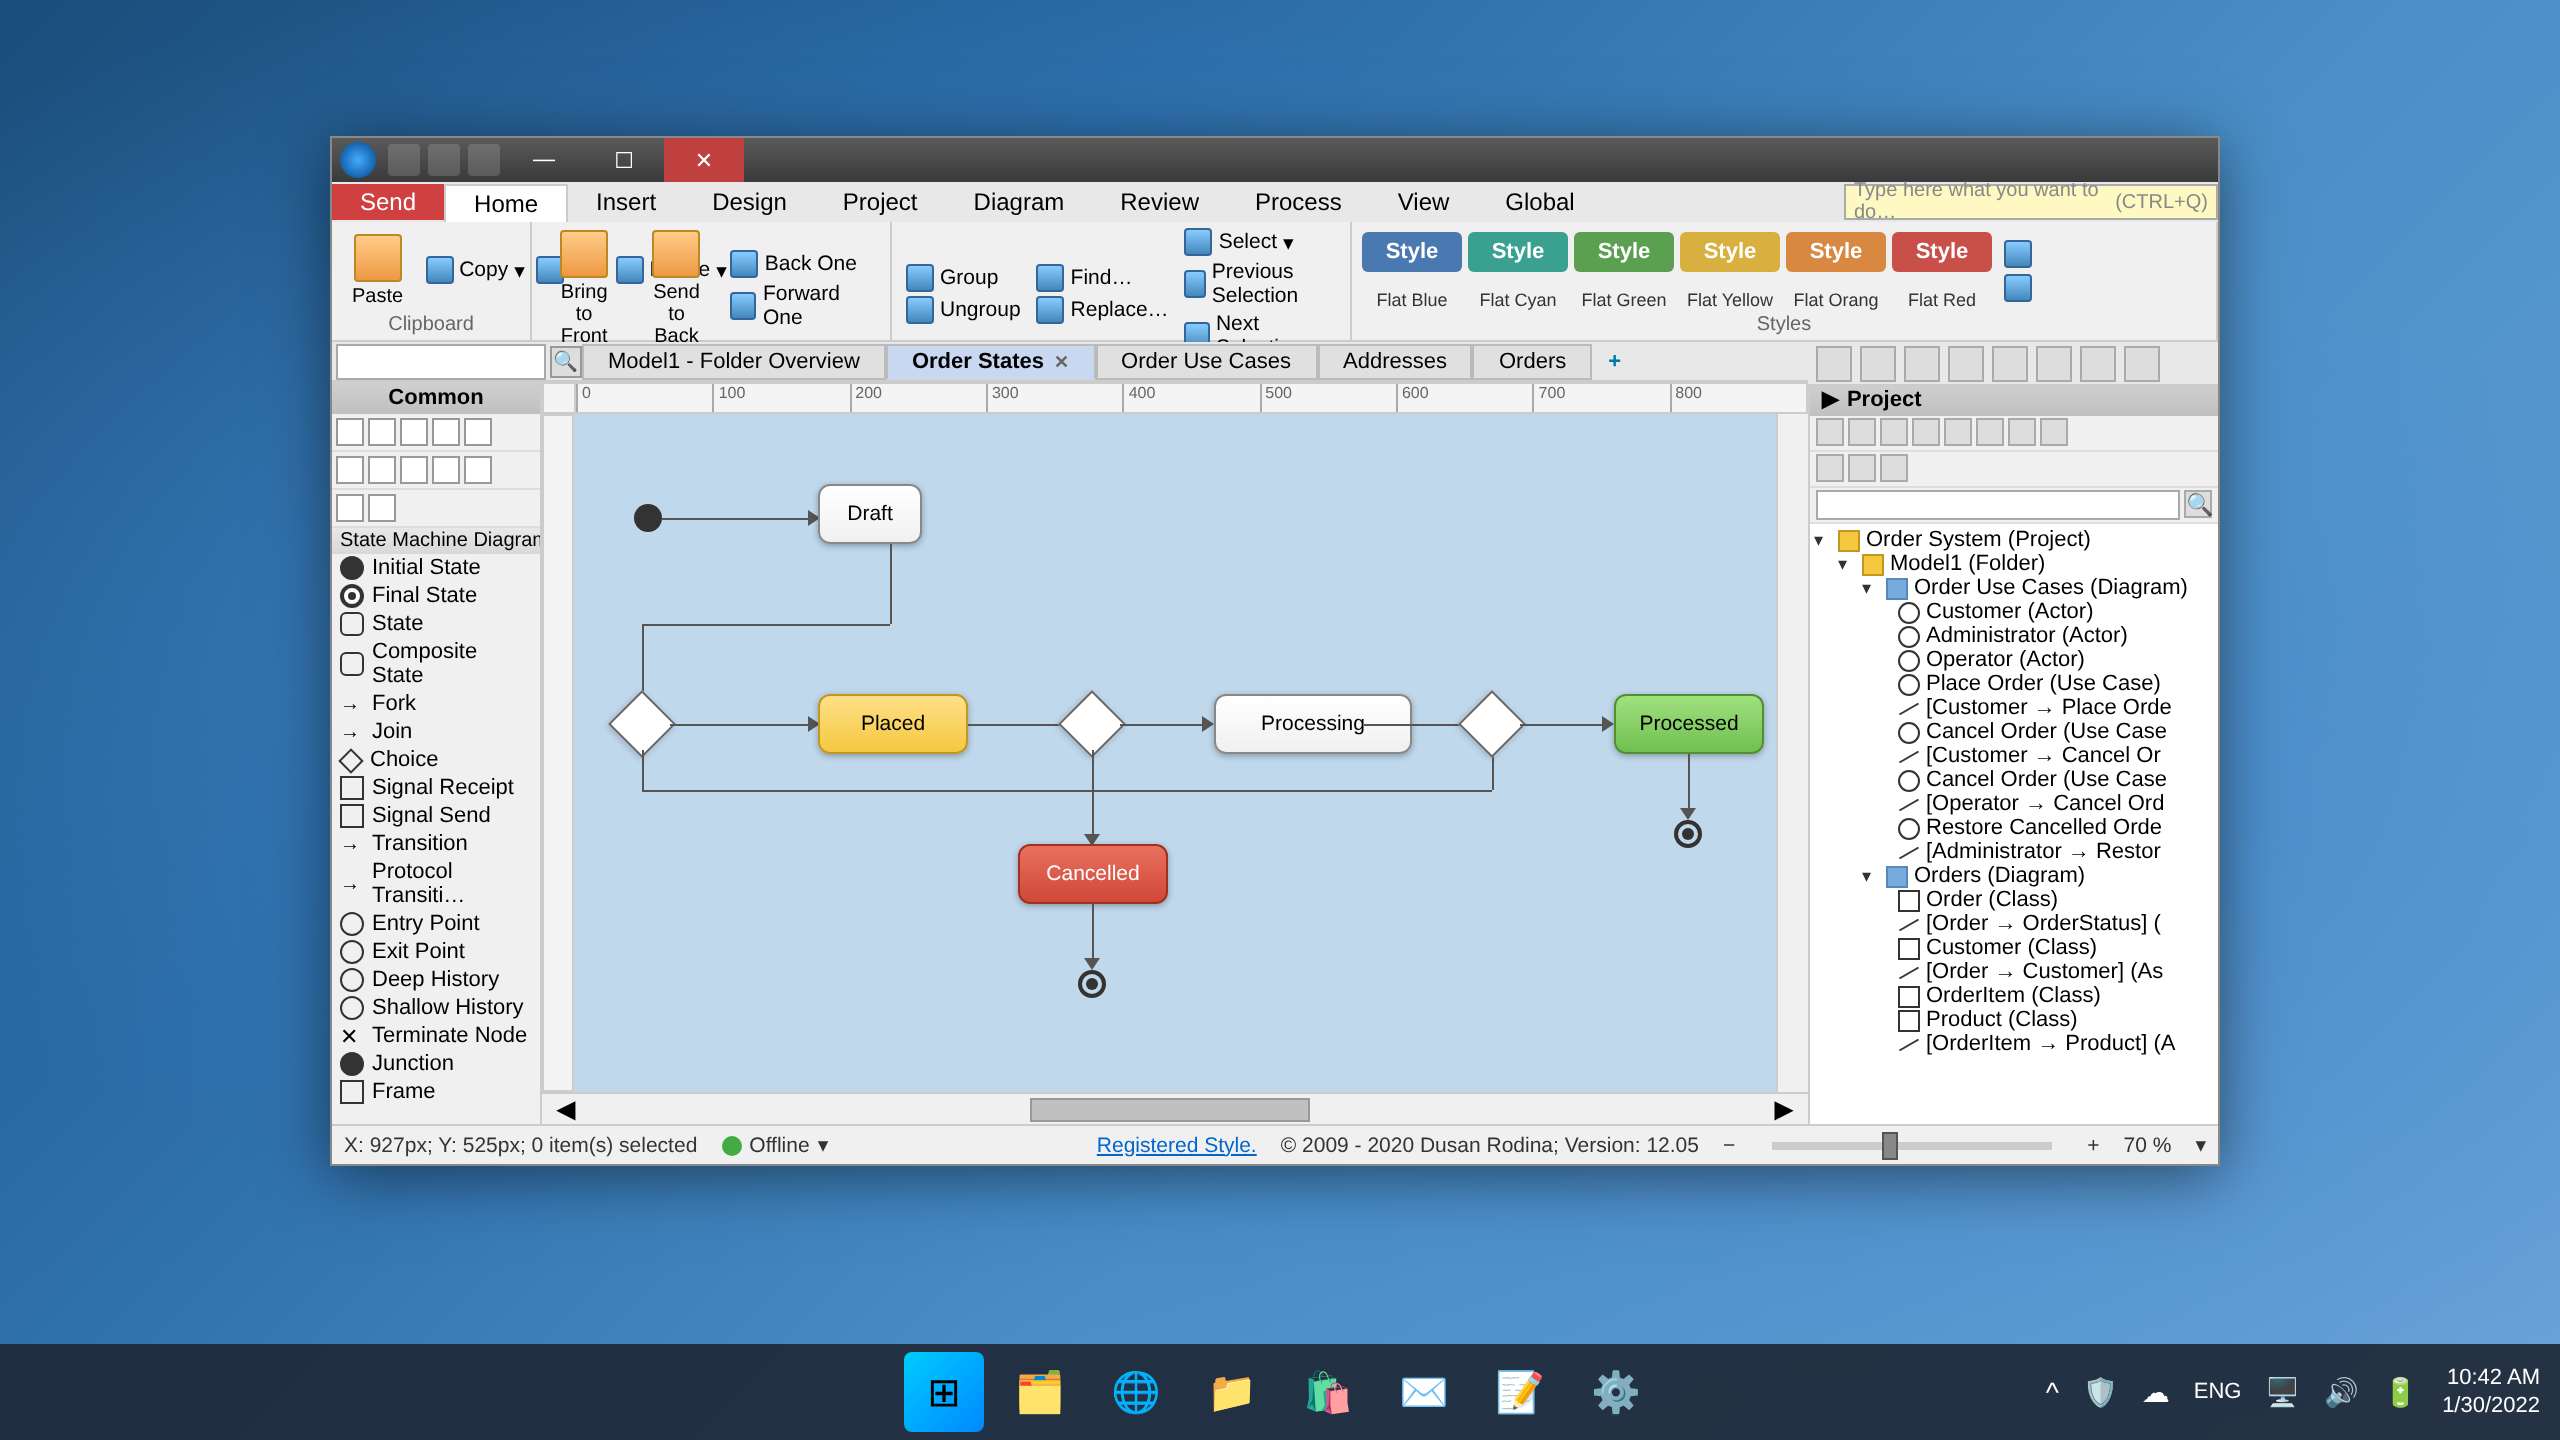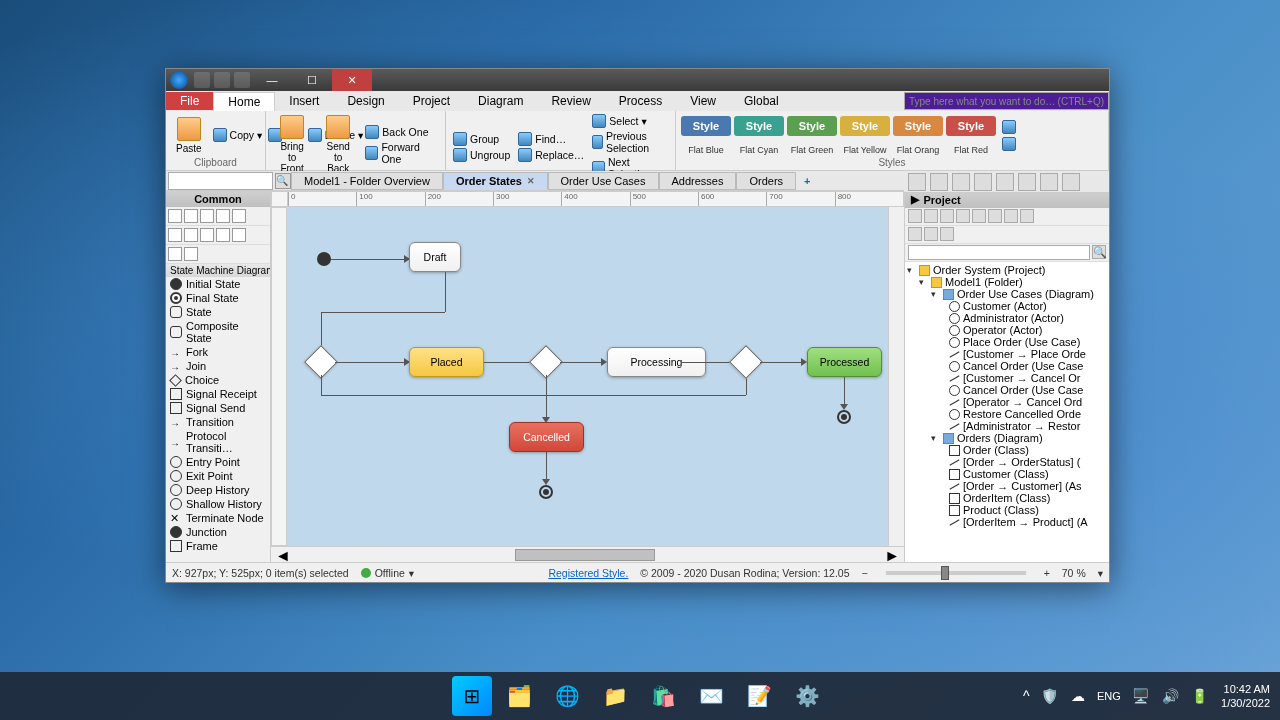--- a/index.html
+++ b/index.html
@@ -13,21 +13,21 @@
 .qat-btn { width: 16px; height: 16px; margin: 0 2px; background: rgba(255,255,255,0.15); border-radius: 2px; }
 .title-text { flex: 1; text-align: center; font-size: 11px; }
 .win-controls { display: flex; }
 .win-btn { width: 40px; height: 22px; display: flex; align-items: center; justify-content: center; color: #fff; font-size: 11px; }
 .win-btn.close { background: #c04040; }
 
 .menubar { height: 20px; background: #e8e8e8; display: flex; align-items: center; font-size: 12px; }
 .menu-item { padding: 2px 14px; cursor: default; }
 .menu-item.file { background: #d04040; color: #fff; }
 .menu-item.active { background: #fff; border: 1px solid #ccc; border-bottom: none; }
-.omnibox { margin-left: auto; width: 205px; height: 18px; background: #4c1d95; border: 1px solid #aaa; padding: 0 4px; display: flex; align-items: center; font-size: 10px; color: #888; }
+.omnibox { margin-left: auto; width: 187px; height: 18px; background: #fef9c3; border: 1px solid #aaa; padding: 0 4px; display: flex; align-items: center; font-size: 10px; color: #888; }
 .omnibox-short { color: #888; margin-left: auto; }
 
 .ribbon { height: 60px; background: #f0f0f0; border-bottom: 1px solid #ccc; display: flex; font-size: 11px; }
 .ribbon-group { border-right: 1px solid #ccc; padding: 2px 4px; display: flex; flex-direction: column; }
 .ribbon-group-label { font-size: 10px; text-align: center; color: #666; margin-top: auto; }
 .ribbon-row { display: flex; align-items: center; gap: 2px; }
 .ribbon-big { display: flex; flex-direction: column; align-items: center; justify-content: center; padding: 2px 6px; font-size: 10px; }
 .ribbon-icon-lg { width: 24px; height: 24px; background: linear-gradient(#fc8, #e94); border: 1px solid #b82; border-radius: 2px; margin-bottom: 2px; }
 .ribbon-small { display: flex; align-items: center; gap: 3px; padding: 1px 3px; font-size: 10.5px; }
 .ribbon-icon-sm { width: 14px; height: 14px; background: linear-gradient(#8cf, #48b); border: 1px solid #369; border-radius: 2px; }
@@ -129,21 +129,21 @@
     <div class="qat-btn"></div>
     <div class="qat-btn"></div>
     <div class="win-controls">
       <div class="win-btn">—</div>
       <div class="win-btn">☐</div>
       <div class="win-btn close">✕</div>
     </div>
   </div>
 
   <div class="menubar">
-    <div class="menu-item file">File</div>
+    <div class="menu-item file">Send</div>
     <div class="menu-item active">Home</div>
     <div class="menu-item">Insert</div>
     <div class="menu-item">Design</div>
     <div class="menu-item">Project</div>
     <div class="menu-item">Diagram</div>
     <div class="menu-item">Review</div>
     <div class="menu-item">Process</div>
     <div class="menu-item">View</div>
     <div class="menu-item">Global</div>
     <div class="omnibox">

